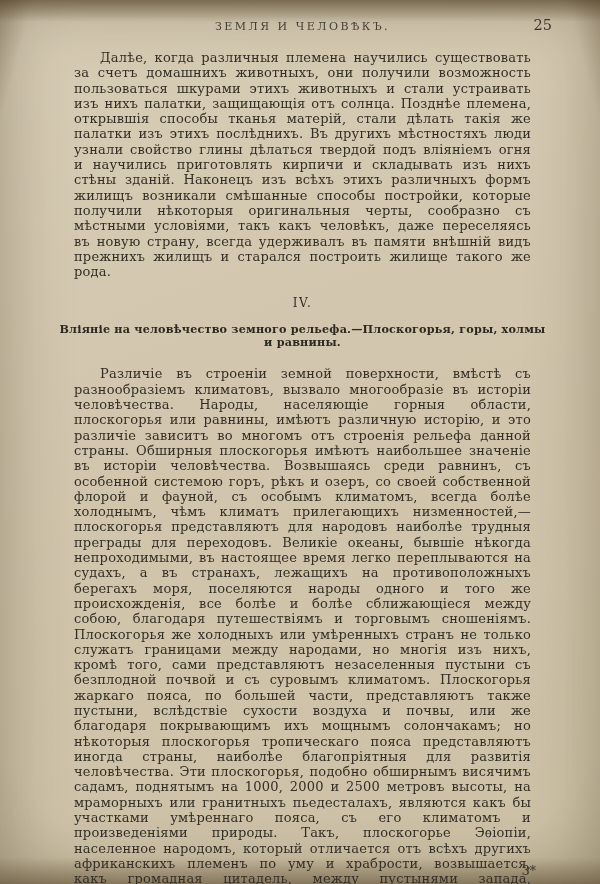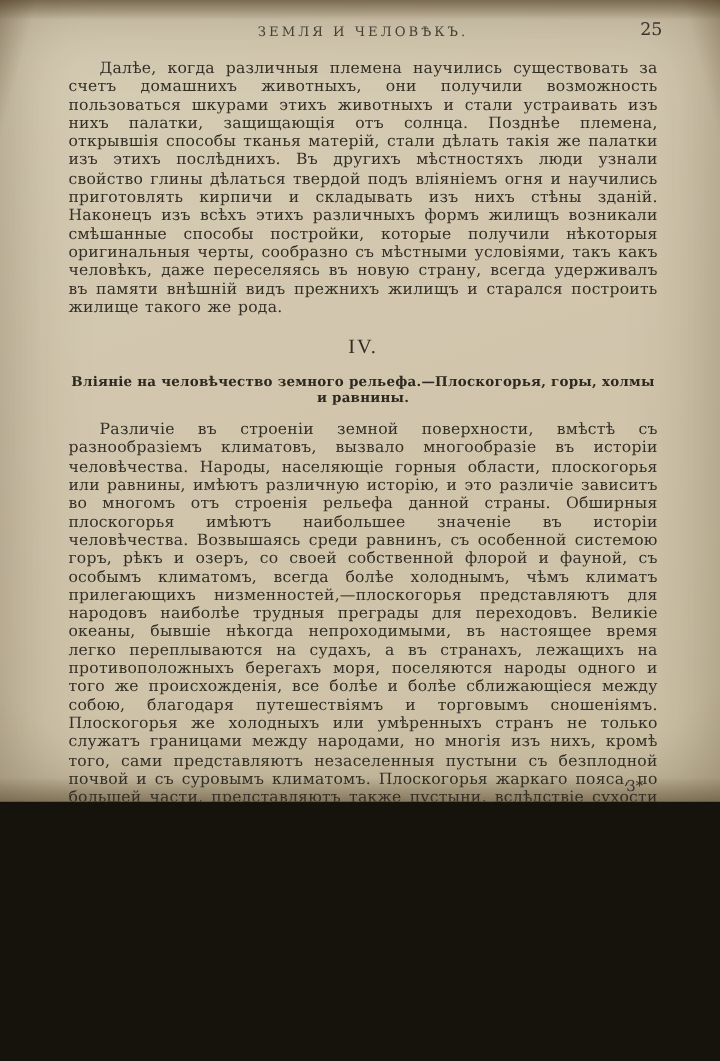--- a/index.html
+++ b/index.html
@@ -3,21 +3,21 @@
 <meta charset="utf-8">
 <style>
   html, body { margin: 0; padding: 0; }
   body {
     background: #16120c;
     font-family: "DejaVu Serif", "Liberation Serif", serif;
   }
   .scan {
     position: relative;
     width: 600px;
-    height: 668px;
+    height: 884px;
     margin: 0 auto;
     overflow: hidden;
     background:
       radial-gradient(ellipse 120% 110% at 50% 45%, rgba(0,0,0,0) 55%, rgba(62,46,22,0.30) 90%, rgba(40,28,12,0.62) 100%),
       linear-gradient(105deg, rgba(80,60,32,0.30) 0%, rgba(0,0,0,0) 4%),
       linear-gradient(-105deg, rgba(80,60,32,0.26) 0%, rgba(0,0,0,0) 4%),
       linear-gradient(180deg, rgba(70,52,25,0.55) 0%, rgba(0,0,0,0) 2.5%),
       linear-gradient(0deg, rgba(70,52,25,0.40) 0%, rgba(0,0,0,0) 3%),
       linear-gradient(160deg, #d7cdb5 0%, #d2c7ae 40%, #ccc1a5 100%);
     box-shadow: inset 0 0 70px rgba(60,44,20,0.35);
@@ -45,30 +45,29 @@
     letter-spacing: 0;
     color: #38332b;
   }
   .para {
     font-size: 13px;
     line-height: 15.3px;
     text-align: justify;
     letter-spacing: 0.2px;
     word-spacing: 1px;
     text-indent: 26px;
-    margin: 0;
+    margin: 17px;
     color: #332e26;
   }
   .section-number {
     text-align: center;
-    font-size: 17px;
+    font-size: 12px;
     letter-spacing: 1.5px;
     margin: 15px 0 13px 0;
     color: #332e26;
-    font-family: Liberation Serif, serif;
   }
   .section-subtitle {
     text-align: center;
     font-weight: bold;
     font-size: 11.2px;
     line-height: 13px;
     letter-spacing: 0.2px;
     margin: 0 0 13px 0;
     color: #2e2920;
   }

